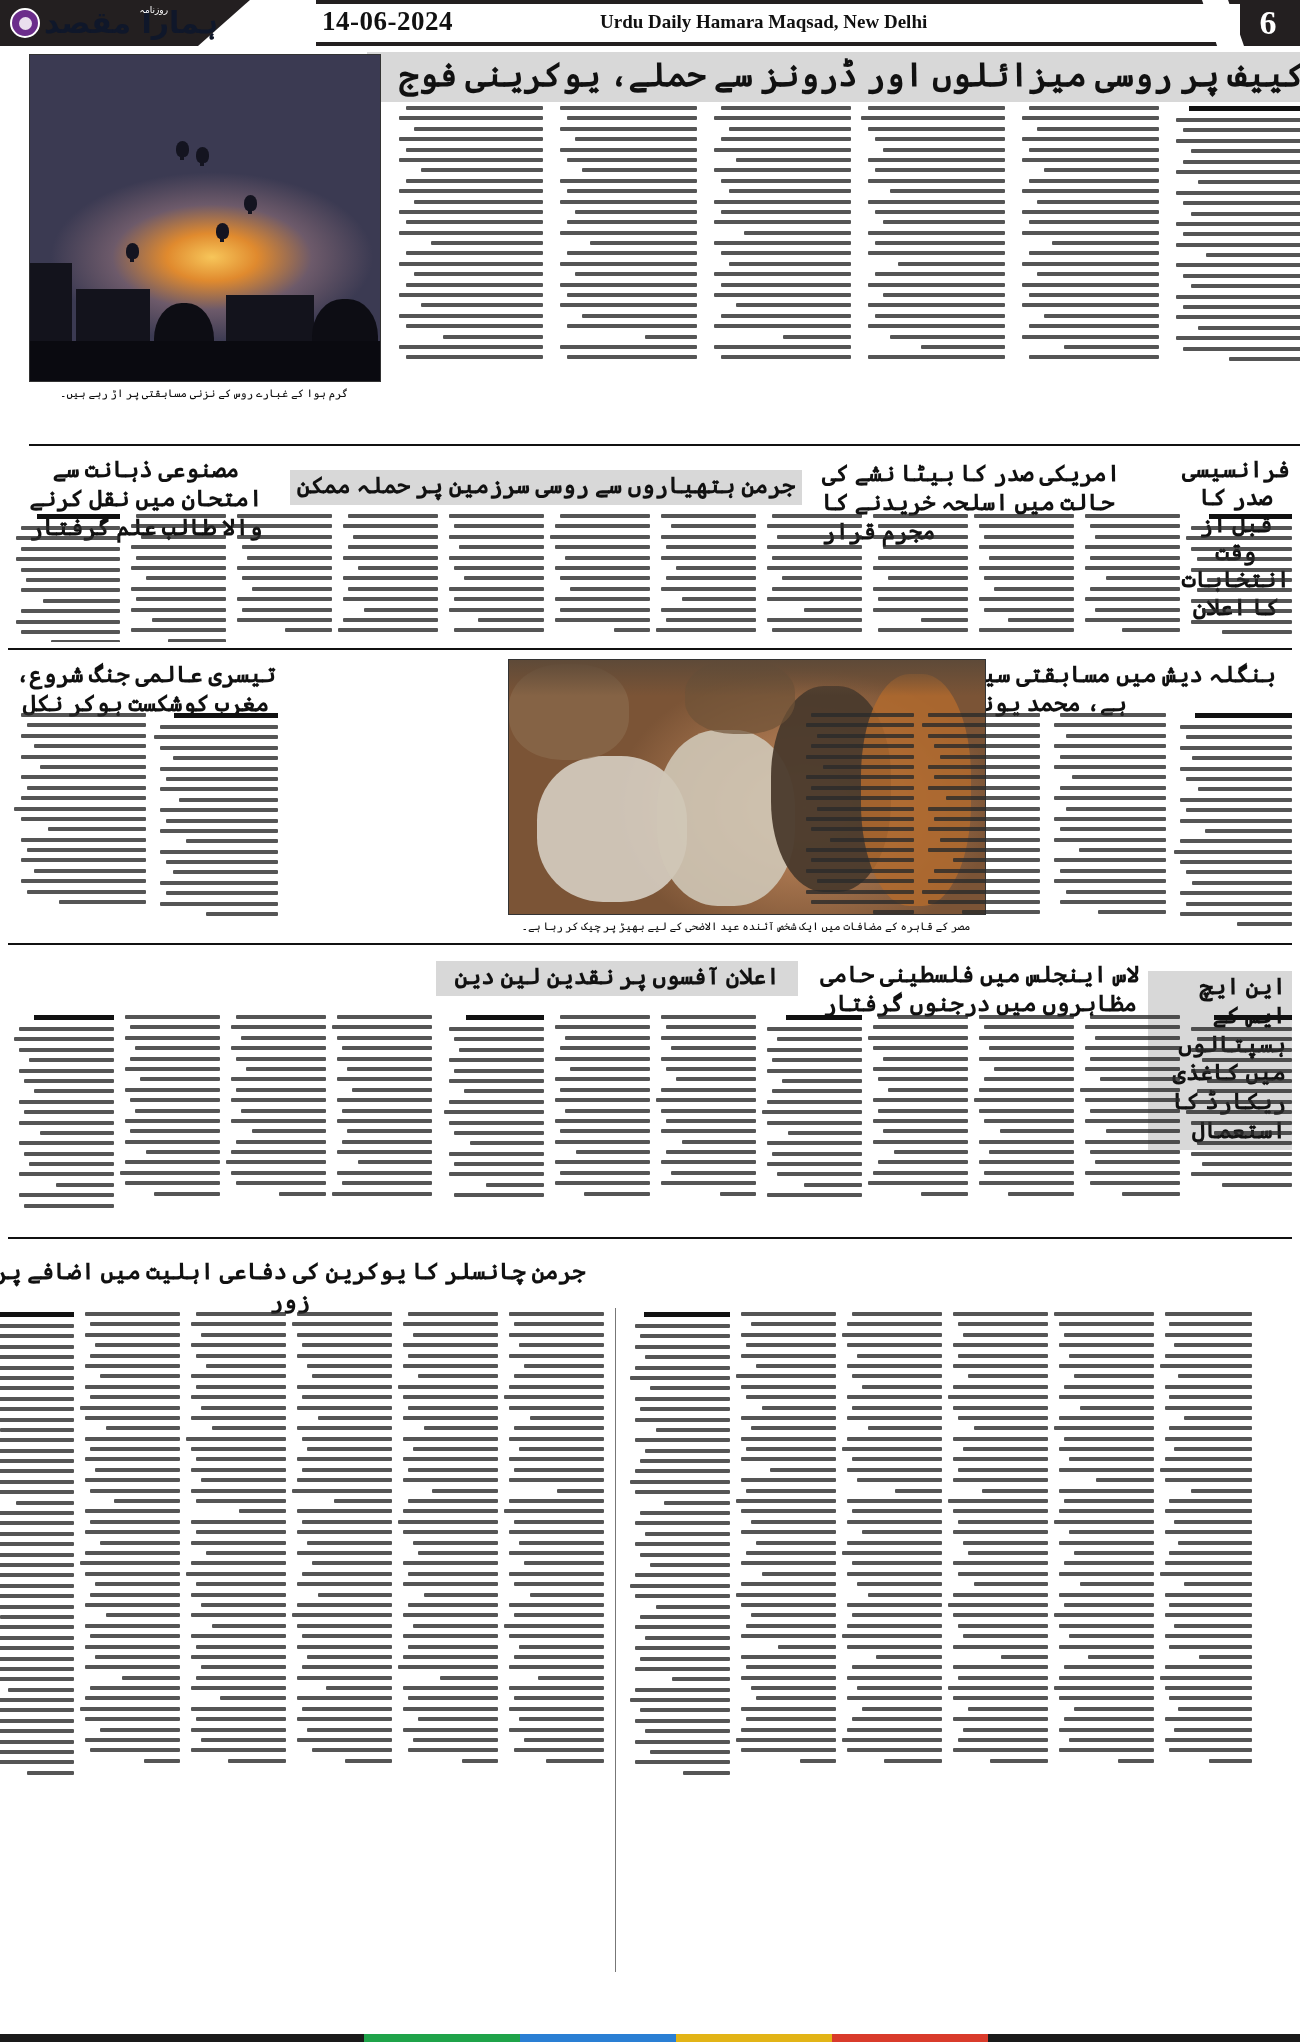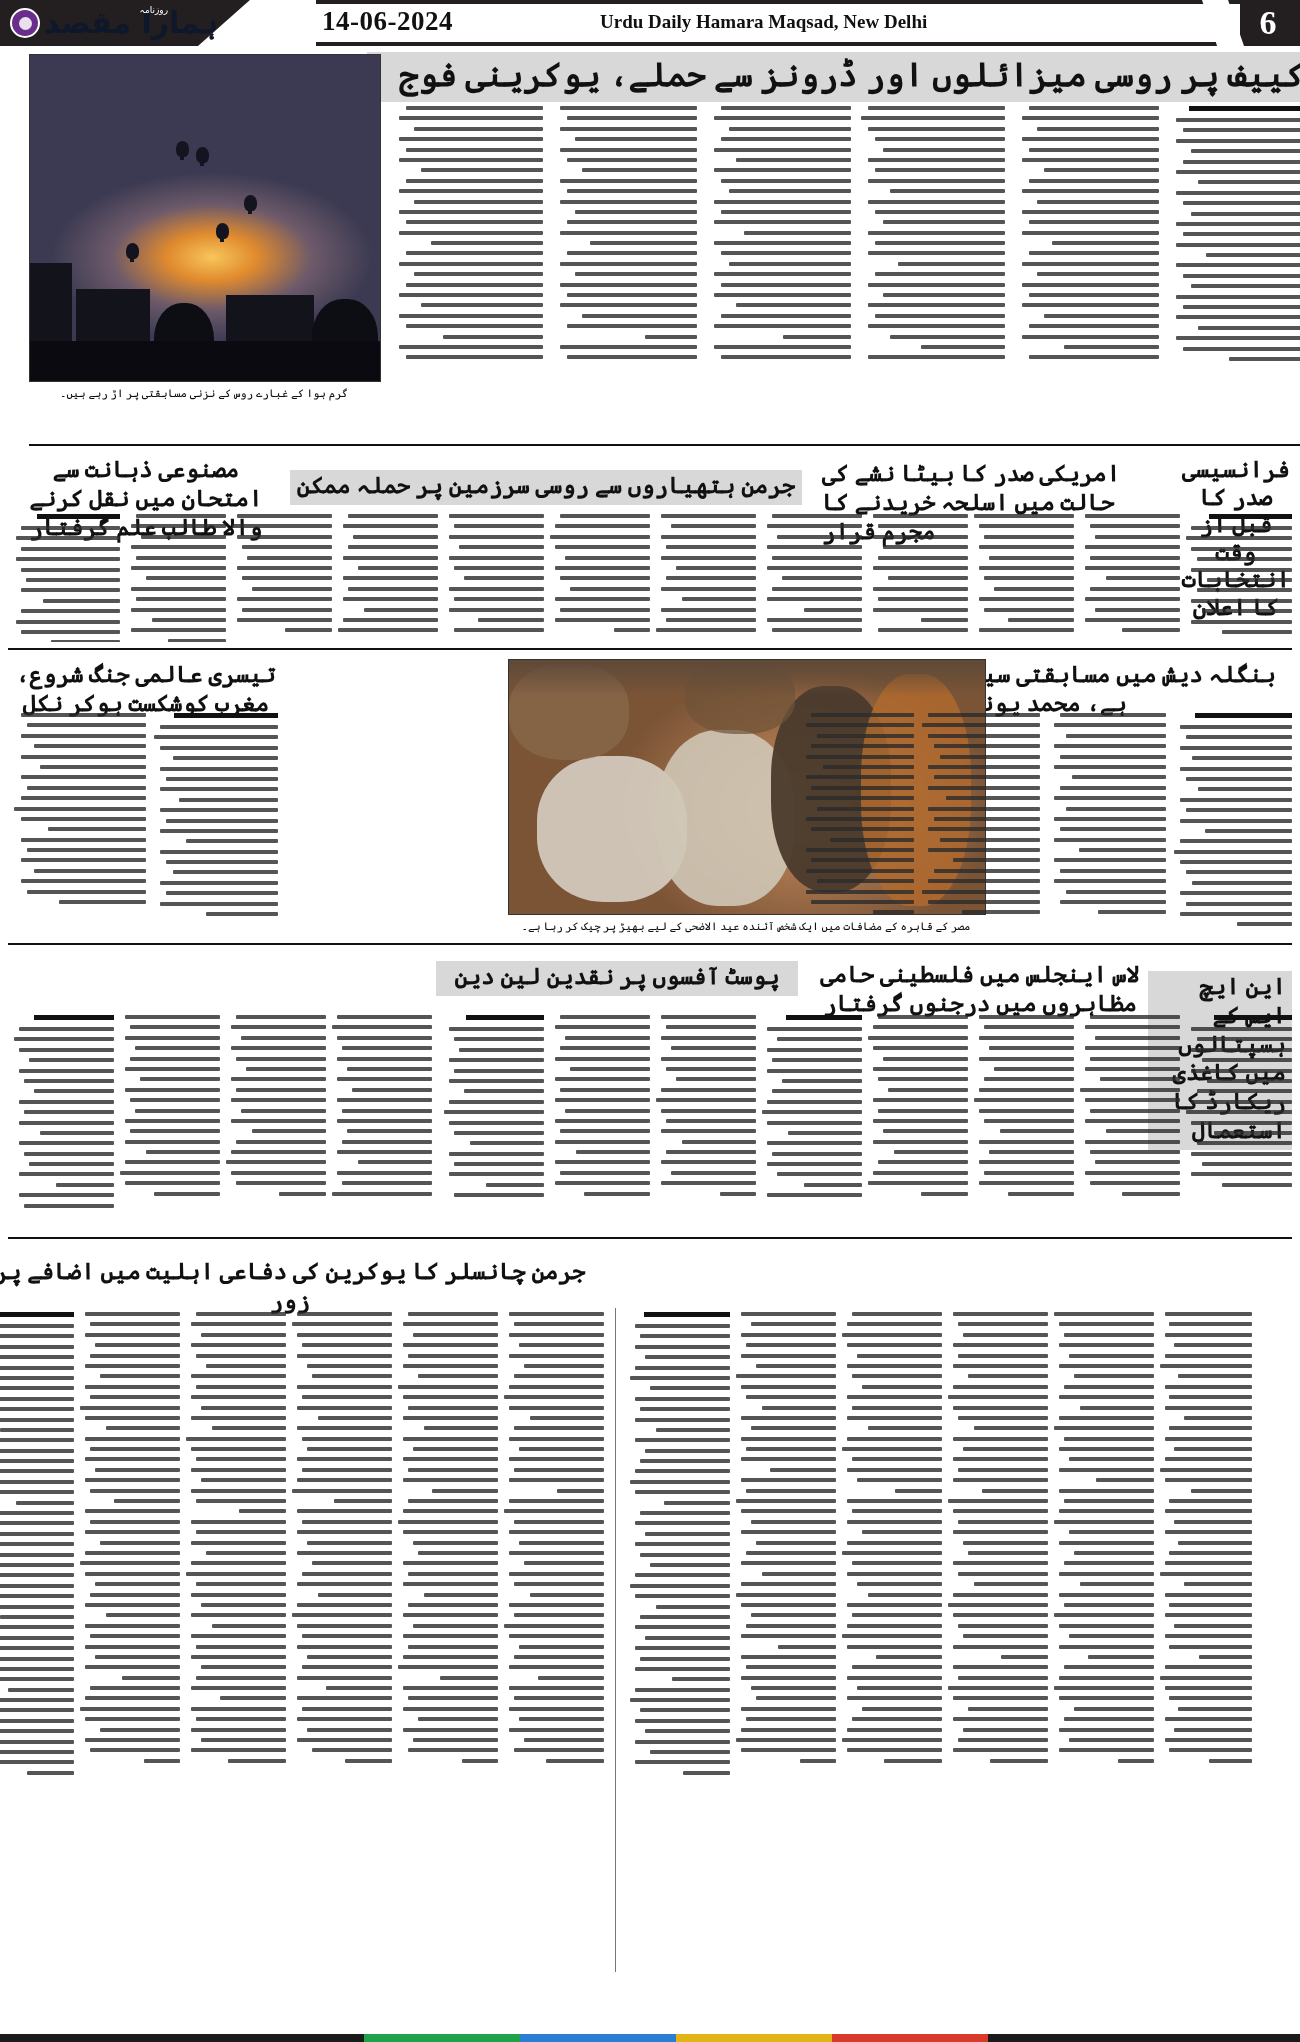--- a/index.html
+++ b/index.html
@@ -667,21 +667,21 @@
         <div class="tl w90"></div>
         <div class="tl w36"></div>
     </div>
 
     <div class="rule-h" style="position:absolute;left:8px;top:288px;width:1284px;"></div>
   </div>
 
   <div style="position:absolute;left:0;top:955px;width:1300px;height:290px;">
 
 
-    <div class="hl hl-sec-sh" style="position:absolute;right:502px;top:6px;width:350px;text-align:center;">پوسٹ آفسوں پر نقدین لین دین</div>
+    <div class="hl hl-sec-sh" style="position:absolute;right:502px;top:6px;width:350px;text-align:center;">اعلان آفسوں پر نقدین لین دین</div>
 
     <div class="hl hl-sec" style="position:absolute;right:150px;top:6px;width:340px;text-align:center;">لاس اینجلس میں فلسطینی حامی مظاہروں میں درجنوں گرفتار</div>
 
     <div class="hl hl-sec-sh" style="position:absolute;right:8px;top:16px;width:132px;text-align:right;">این ایچ ایس کے ہسپتالوں میں کاغذی ریکارڈ کا استعمال</div>
 
     <div class="body-col" style="position:absolute;right:1186px;top:60px;width:100px;height:216px;">
       <div class="dateline" style="width:80%"></div>
       <div class="tl w95"></div>
         <div class="tl w88"></div>
         <div class="tl w95"></div>

